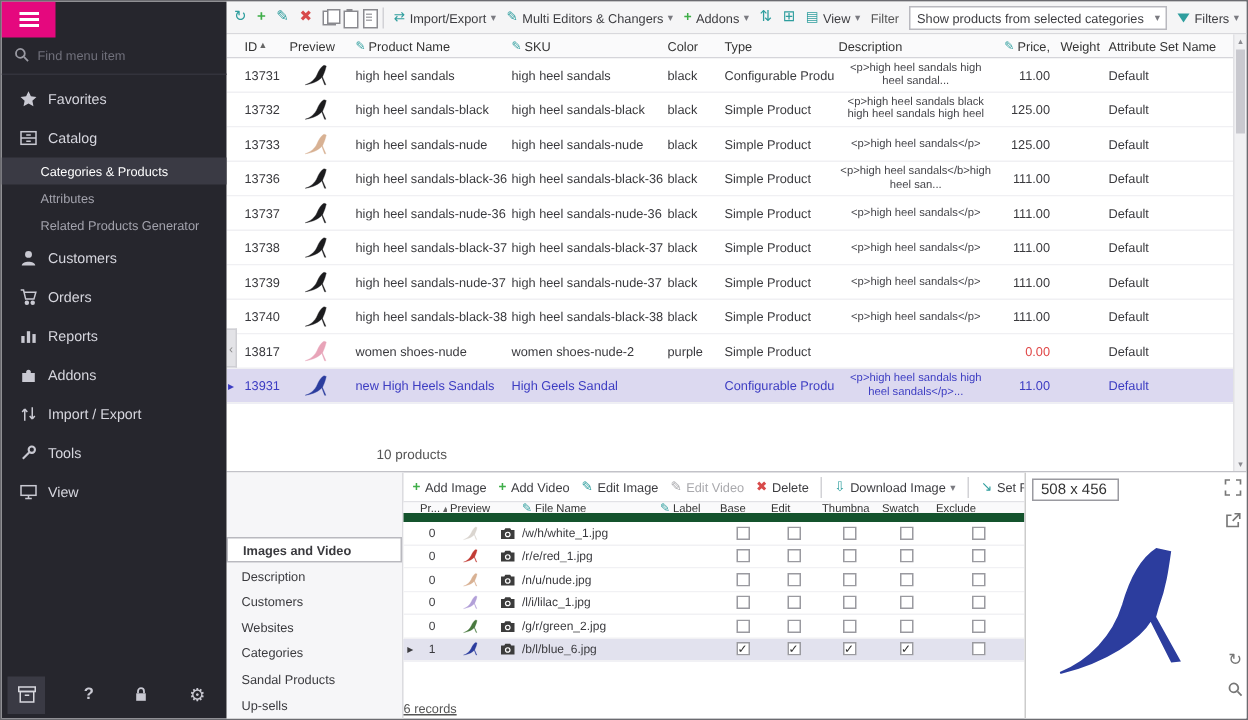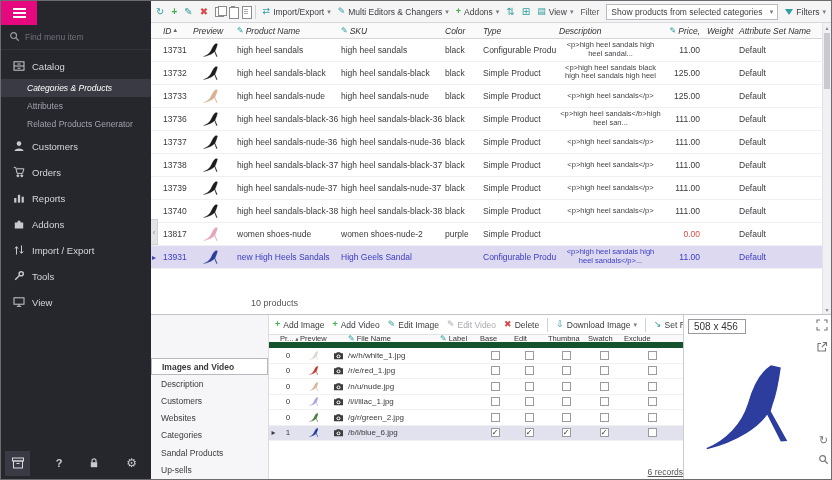--- a/index.html
+++ b/index.html
@@ -11,21 +11,21 @@
 .sb-top{height:24px;display:flex;}
 .hamb{width:36px;height:24px;background:#e5087e;display:flex;flex-direction:column;align-items:center;justify-content:center;gap:2px;cursor:pointer;}
 .hamb span{display:block;width:13px;height:2px;background:#fff;}
 .sb-search{height:25px;display:flex;align-items:center;gap:5px;padding:0 8px;border-bottom:1px solid #33333c;}
 .s-in{flex:1;background:transparent;border:none;outline:none;color:#bbb;font-size:8.5px;font-family:inherit;min-width:0;}
 .s-in::placeholder{color:#71717c;}
 .menu{padding-top:3px;}
 .mi{display:flex;align-items:center;gap:7px;cursor:pointer;}
 .mi.parent{height:26px;padding-left:11px;font-size:9.5px;color:#d6d6de;}
 .mi.sub{height:18px;padding-left:26px;font-size:8.5px;color:#a3a3ad;}
-.mi.sel{background:#3a3a44;color:#fff;font-style:italic;}
+.mi.sel{background:#3a3a44;color:#fff;}
 .mi.sel .mi-lb{color:#fff;}
 .mi-ic{width:13px;display:flex;justify-content:center;align-items:center;}
 .sb-bottom{position:absolute;bottom:0;left:0;right:0;height:32px;display:flex;align-items:center;padding:0 14px 0 4px;justify-content:space-between;}
 .sbb-box{width:25px;height:25px;background:#3a3a44;display:flex;align-items:center;justify-content:center;cursor:pointer;}
 .sbb-ic{cursor:pointer;display:flex;align-items:center;}
 .help{font-size:11px;font-weight:bold;color:#c9c9d2;}
 .gear{font-size:12px;color:#c9c9d2;line-height:1;}
 
 .main{position:absolute;left:150px;top:0;right:0;bottom:0;}
 .toolbar{position:absolute;left:0;right:0;top:0;height:22px;background:#f5f5f6;border-bottom:1px solid #d8d8dc;display:flex;align-items:center;gap:7px;padding:0 5px;font-size:8.5px;color:#3c3c40;white-space:nowrap;overflow:hidden;}
@@ -40,21 +40,21 @@
 .mico{font-size:9px;line-height:1;}
 .chev{font-size:7px;color:#7a7a80;}
 .flabel{color:#555;}
 .fselect{display:flex;align-items:center;justify-content:space-between;gap:4px;background:#fff;border:1px solid #b9b9bf;height:16px;padding:0 4px;width:172px;cursor:pointer;flex:none;}
 .fsv{overflow:hidden;white-space:nowrap;}
 .funnel{width:0;height:0;border:4px solid transparent;border-top:6px solid #2f9e9e;display:inline-block;margin-top:4px;}
 
 .grid-area{position:absolute;left:0;right:9px;top:22px;bottom:165px;overflow:hidden;background:#fff;}
 .pgrid-head,.prow{display:grid;grid-template-columns:9px 30px 44px 104px 104px 38px 76px 106px 42px 32px 1fr;align-items:center;}
 .pgrid-head{height:16px;background:#fafafb;border-bottom:1px solid #d5d5da;font-size:8.5px;color:#333;}
-.hc{display:flex;gap:2px;padding-left:3px;overflow:hidden;white-space:nowrap;cursor:pointer;font-style:italic;}
+.hc{display:flex;gap:2px;padding-left:3px;overflow:hidden;white-space:nowrap;cursor:pointer;}
 .hc.r{justify-content:flex-end;padding-right:4px;}
 .hp{color:#2f9e9e;font-size:8px;}
 .sort-arr{font-size:7px;color:#666;}
 .prow{height:23px;border-bottom:1px solid #f0f0f3;cursor:pointer;font-size:8.5px;background:#fff;}
 .prow.sel{background:#dcd9f0;}
 .prow.sel .pc{color:#3c3cc2;}
 .pc{padding-left:3px;overflow:hidden;white-space:nowrap;color:#3a3a3e;}
 .pc.r{text-align:right;padding-right:4px;}
 .pc.red{color:#e04848;}
 .prevc{display:flex;justify-content:center;padding:0;}
@@ -77,21 +77,21 @@
 .dbtn{display:flex;align-items:center;gap:3px;cursor:pointer;}
 .dbtn.dis{color:#a9a9ad;cursor:default;}
 .igrid-head,.irow{display:grid;grid-template-columns:9px 20px 32px 16px 92px 40px 34px 34px 40px 36px 1fr;align-items:center;}
 .igrid-head{height:13px;background:#fafafb;border-bottom:6px solid #14532d;font-size:7.5px;color:#333;}
 .ihc{display:flex;align-items:center;gap:2px;padding-left:2px;overflow:hidden;white-space:nowrap;cursor:pointer;}
 .irow{height:15.5px;border-bottom:1px solid #f1f1f4;font-size:8px;cursor:pointer;background:#fff;}
 .irow.sel{background:#e2e2ee;}
 .icell{padding-left:2px;overflow:hidden;white-space:nowrap;display:flex;align-items:center;color:#3a3a3e;}
 .icell.c{justify-content:center;padding-left:0;}
 .cb{width:9px;height:9px;border:1px solid #9a9aa0;background:#fff;display:flex;align-items:center;justify-content:center;font-size:8px;color:#333;line-height:1;}
-.istatus{position:absolute;bottom:2px;left:0;right:0;text-align:right;font-size:8.5px;color:#555;text-decoration:underline;}
+.istatus{position:absolute;bottom:2px;left:0;right:0;text-align:left;font-size:8.5px;color:#555;text-decoration:underline;}
 
 .pv{width:148px;flex:none;border-left:1px solid #ccc;position:relative;background:#fff;}
 .size-box{position:absolute;left:4px;top:4px;width:58px;height:15px;border:1px solid #9a9aa0;display:flex;align-items:center;padding-left:5px;font-size:10px;color:#333;background:#fff;cursor:text;}
 .pv-ic{cursor:pointer;color:#777;display:flex;align-items:center;justify-content:center;}
 .pv-ic.expand{position:absolute;right:3px;top:4px;}
 .pv-ic.ext{position:absolute;right:3px;top:26px;}
 .pv-img{position:absolute;left:2px;top:22px;right:14px;bottom:2px;display:flex;align-items:center;justify-content:center;}
 .pv-ctrl{position:absolute;right:2px;bottom:14px;display:flex;flex-direction:column;gap:8px;align-items:center;}
 .rot{font-size:11px;color:#777;line-height:1;}
 
@@ -119,20 +119,28 @@
     <div class="sb-search">
       <span>
         <svg width="11" height="11" viewBox="0 0 12 12">
             <circle cx="5" cy="5" r="3.2" fill="none" stroke="#9a9aa3" stroke-width="1.3"></circle>
             <line x1="7.6" y1="7.6" x2="10.6" y2="10.6" stroke="#9a9aa3" stroke-width="1.3"></line>
           </svg>
       </span>
       <input class="s-in" placeholder="Find menu item" style="">
     </div>
     <nav class="menu">
+        <div class="mi parent">
+          <span class="mi-ic">
+            <svg width="12" height="12" viewBox="0 0 12 12">
+              <path d="M6 .8 L7.6 4.2 11.3 4.6 8.6 7.1 9.3 10.8 6 9 2.7 10.8 3.4 7.1 .7 4.6 4.4 4.2 Z" fill="#c9c9d2"></path>
+            </svg>
+          </span>
+          <span class="mi-lb">Favorites</span>
+        </div>
         <div class="mi parent">
           <span class="mi-ic">
             <svg width="12" height="12" viewBox="0 0 12 12" fill="none" stroke="#c9c9d2">
               <rect x="1" y="1.8" width="10" height="8.4"></rect>
               <line x1="1" y1="6" x2="11" y2="6"></line>
               <line x1="4.5" y1="4" x2="7.5" y2="4"></line>
               <line x1="4.5" y1="8.2" x2="7.5" y2="8.2"></line>
             </svg>
           </span>
           <span class="mi-lb">Catalog</span>

